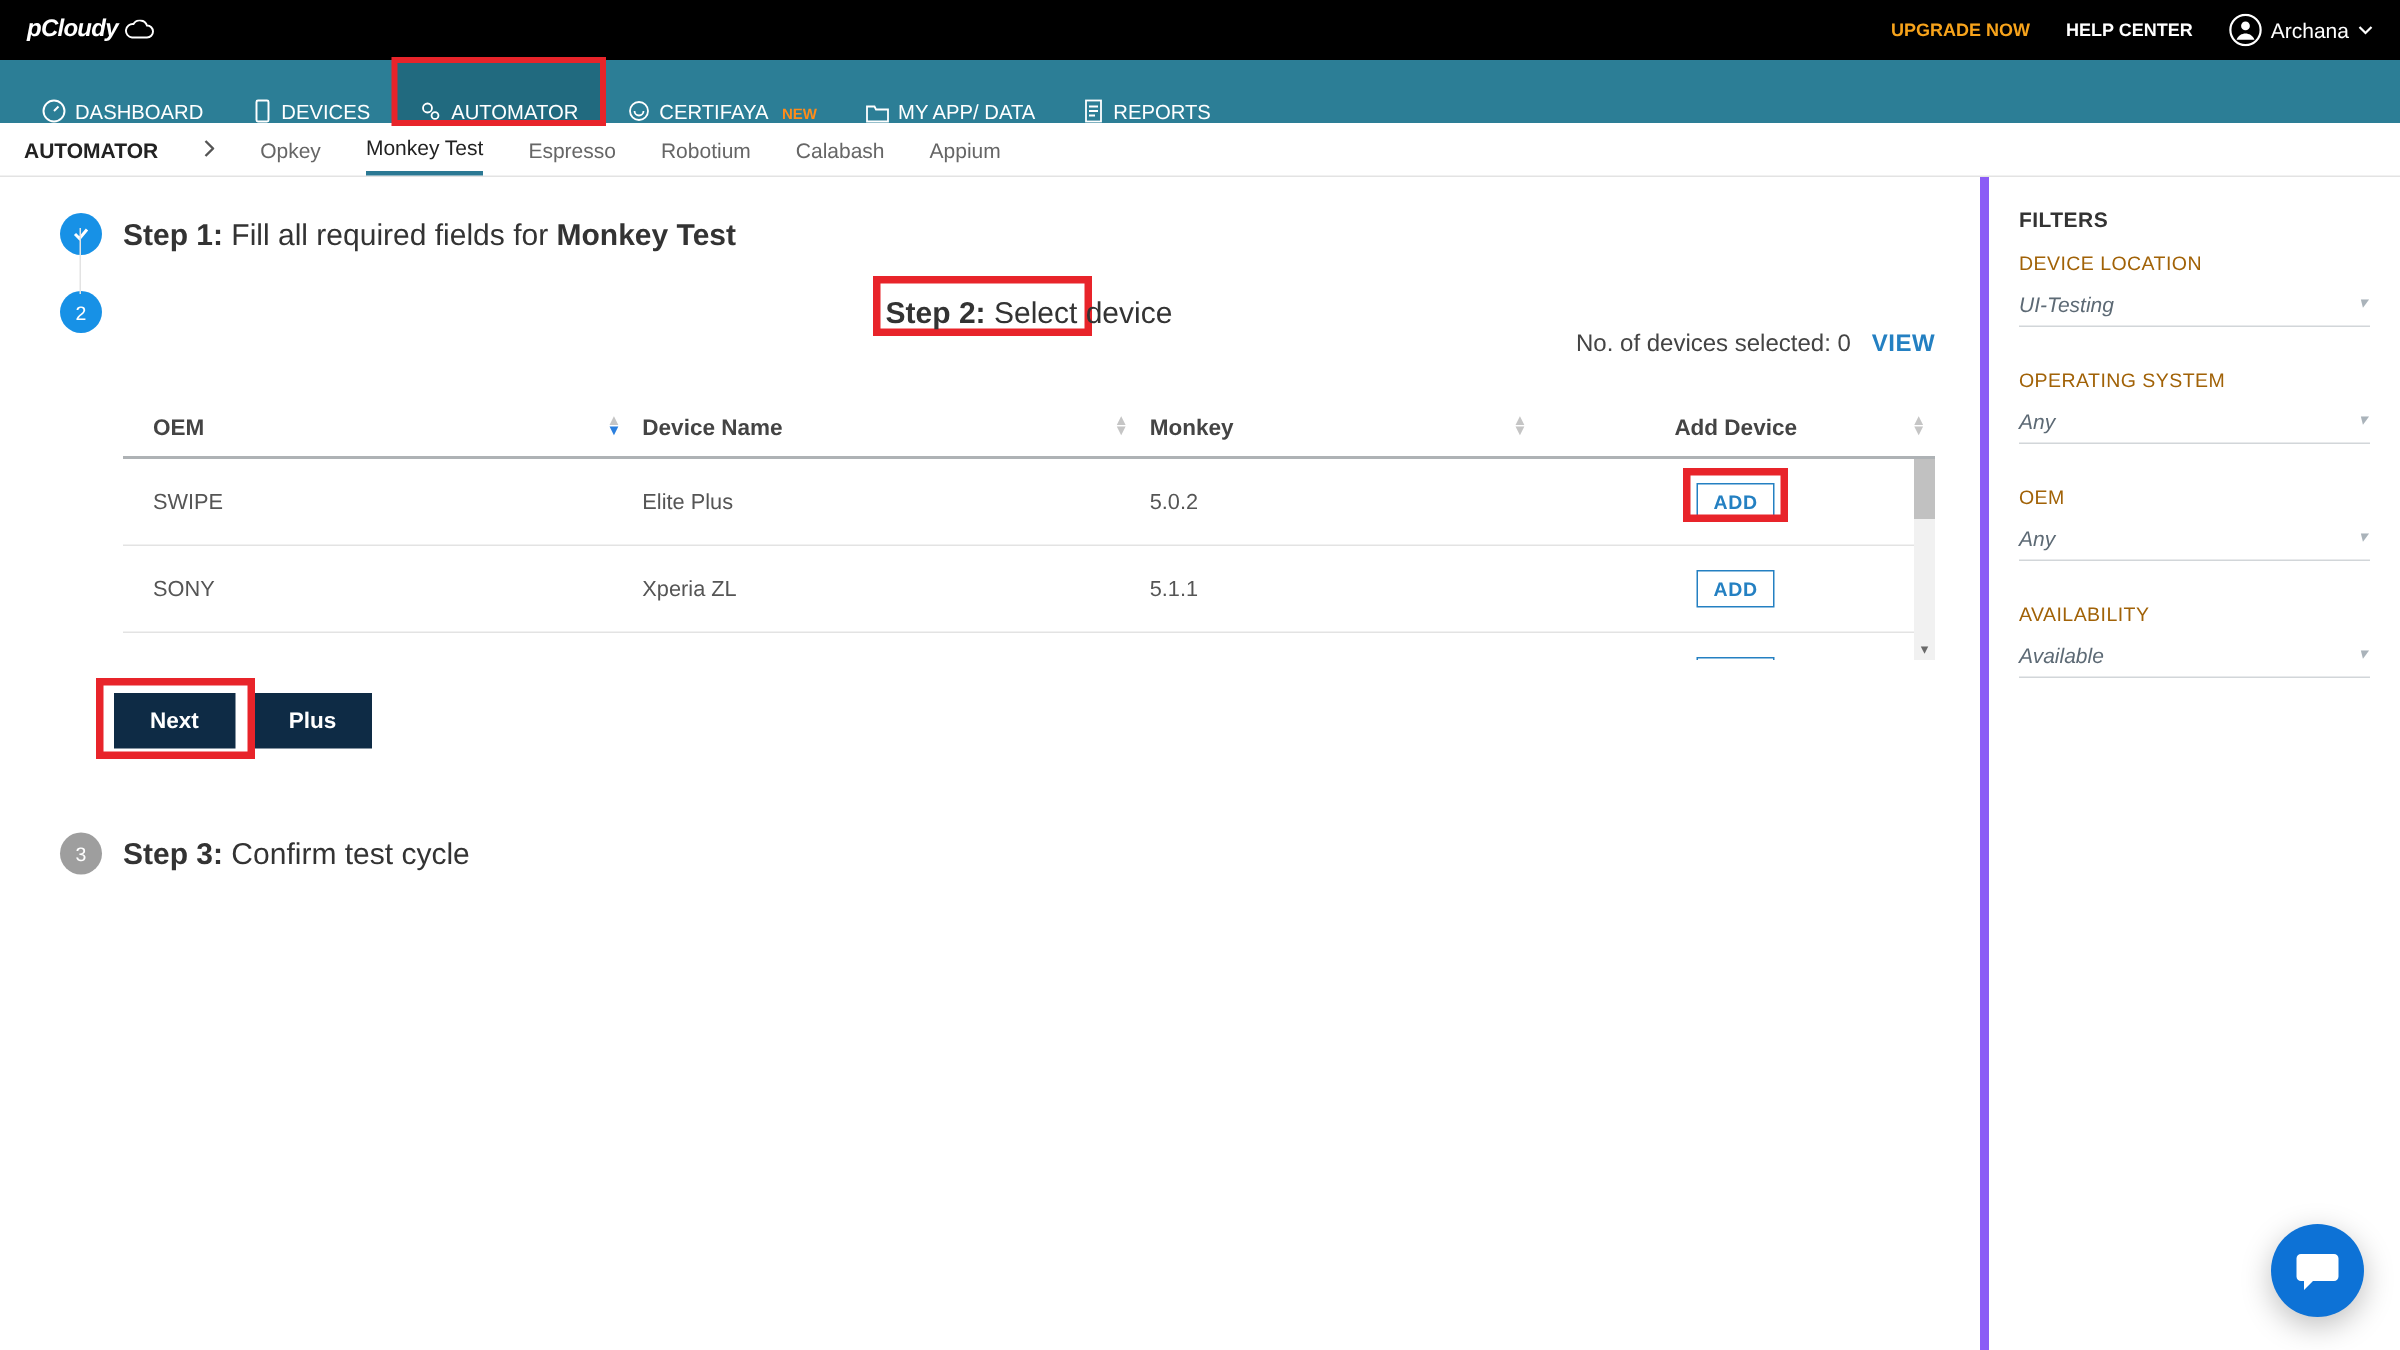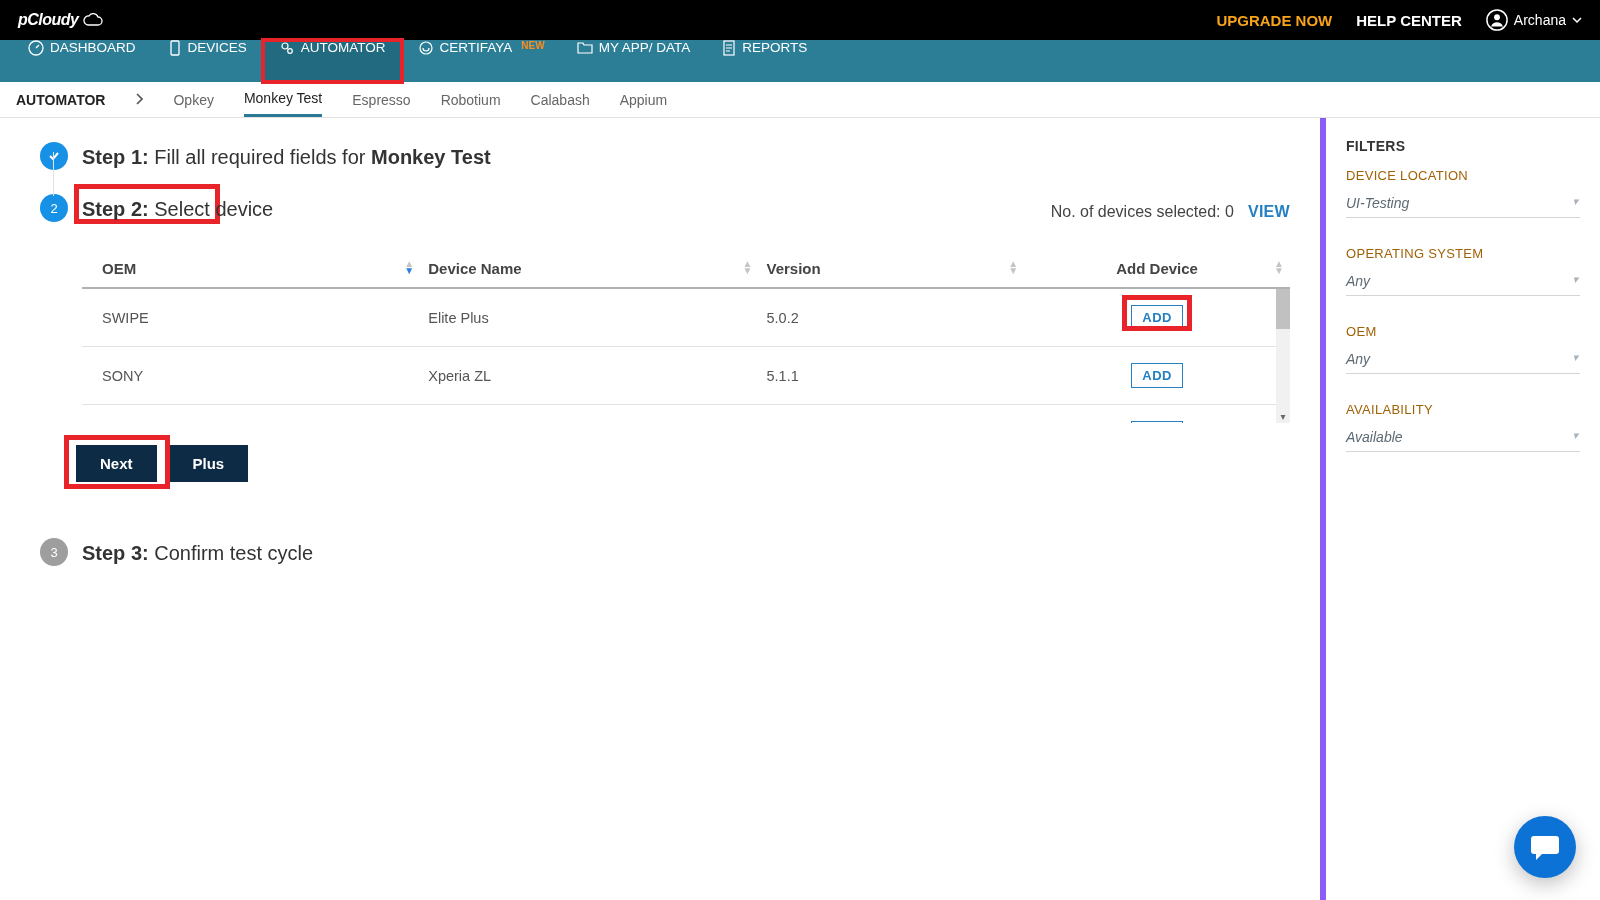--- a/index.html
+++ b/index.html
@@ -3,28 +3,28 @@
 <meta charset="utf-8">
 <style>
 * { margin:0; padding:0; box-sizing:border-box; font-family:"Segoe UI",Arial,sans-serif; }
 body { width:1600px; height:900px; overflow:hidden; background:#fff; font-size:14px; color:#333; }
 
 
 .topbar { height:40px; background:#000; display:flex; align-items:center; padding:0 18px; }
 .logo { color:#fff; font-weight:600; font-style:italic; font-size:16px; letter-spacing:-.5px; display:flex; align-items:center; }
 .logo svg { margin-left:2px; }
 .top-right { margin-left:auto; display:flex; align-items:center; gap:24px; }
-.top-right a { color:#fff; font-weight:600; font-size:15px; text-decoration:none; }
+.top-right a { color:#fff; font-weight:600; font-size:12px; text-decoration:none; }
 .top-right a.upgrade { color:#f7a31b; }
 .user { display:flex; align-items:center; gap:6px; color:#fff; font-size:14px; }
 .user svg.caret { width:10px; height:10px; }
 
 
 .mainnav { height:42px; background:#2c7e96; display:flex; align-items:stretch; padding:0 12px; }
-.mainnav .navitem { display:flex; align-items:flex-start; gap:6px; padding:0 16px; color:#fff; font-size:13.5px; font-weight:500; cursor:pointer; }
+.mainnav .navitem { display:flex; align-items:flex-end; gap:6px; padding:0 16px; color:#fff; font-size:13.5px; font-weight:500; cursor:pointer; }
 .mainnav .navitem.active { background:#216a7f; }
 .new-badge { color:#ff8c1a; font-size:10px; font-weight:700; margin-left:3px; }
 .hl-red { outline:4px solid #e8242a; outline-offset:-2px; }
 
 
 .subnav { height:36px; border-bottom:1px solid #e3e3e3; display:flex; align-items:center; padding:0 16px; gap:30px; }
 .subnav .crumb { font-weight:700; color:#222; font-size:14px; }
 .subnav .chev { color:#555; }
 .subnav .tab { color:#666; font-size:14px; padding:8px 0; cursor:pointer; }
 .subnav .tab.active { color:#222; border-bottom:3px solid #2b7994; }
@@ -37,21 +37,21 @@
 
 .step { display:flex; align-items:flex-start; gap:14px; margin-bottom:24px; }
 .badge { width:28px; height:28px; border-radius:50%; display:flex; align-items:center; justify-content:center; color:#fff; font-size:13px; flex-shrink:0; }
 .badge.done { background:#1791e6; }
 .badge.active { background:#1791e6; }
 .badge.pend { background:#9e9e9e; }
 .step-title { font-size:20px; color:#333; margin-top:4px; }
 .step-title b { font-weight:700; }
 .step-line { position:absolute; left:53px; width:1px; background:#e3e3e3; }
 
-.step2-head { display:flex; align-items:flex-end; }
+.step2-head { display:flex; align-items:center;flex-direction:column; }
 .step2-right { margin-left:auto; display:flex; align-items:center; gap:14px; color:#444; font-size:16px; }
 .view-link { color:#2480c2; font-weight:700; letter-spacing:.3px; cursor:pointer; }
 
 .step2-body { margin-left:42px; margin-top:28px; }
 
 
 .tbl { width:100%; border-collapse:collapse; }
 .tbl th { text-align:left; font-weight:600; color:#444; padding:10px 8px; border-bottom:2px solid #aeb2b5; font-size:15px; position:relative; }
 .tbl th .sort { position:absolute; right:6px; top:10px; color:#c5c5c5; font-size:10px; line-height:7px; }
 .tbl td { padding:16px 8px; border-bottom:1px solid #e3e3e3; color:#555; font-size:14.5px; }
@@ -199,21 +199,21 @@
           <tr>
             <th style="width:28%;">
               <span style="padding-left:12px;">OEM</span>
               <span class="sort">▲<br><span style="color:#2b7fde;">▼</span></span>
             </th>
             <th style="width:28%;">
               <span>Device Name</span>
               <span class="sort">▲<br>▼</span>
             </th>
             <th style="width:22%;">
-              <span>Version</span>
+              <span>Monkey</span>
               <span class="sort">▲<br>▼</span>
             </th>
             <th style="width:22%;text-align:center;">
               <span>Add Device</span>
               <span class="sort">▲<br>▼</span>
             </th>
           </tr>
         </thead>
       </table>
       <div class="scroll-wrap">

